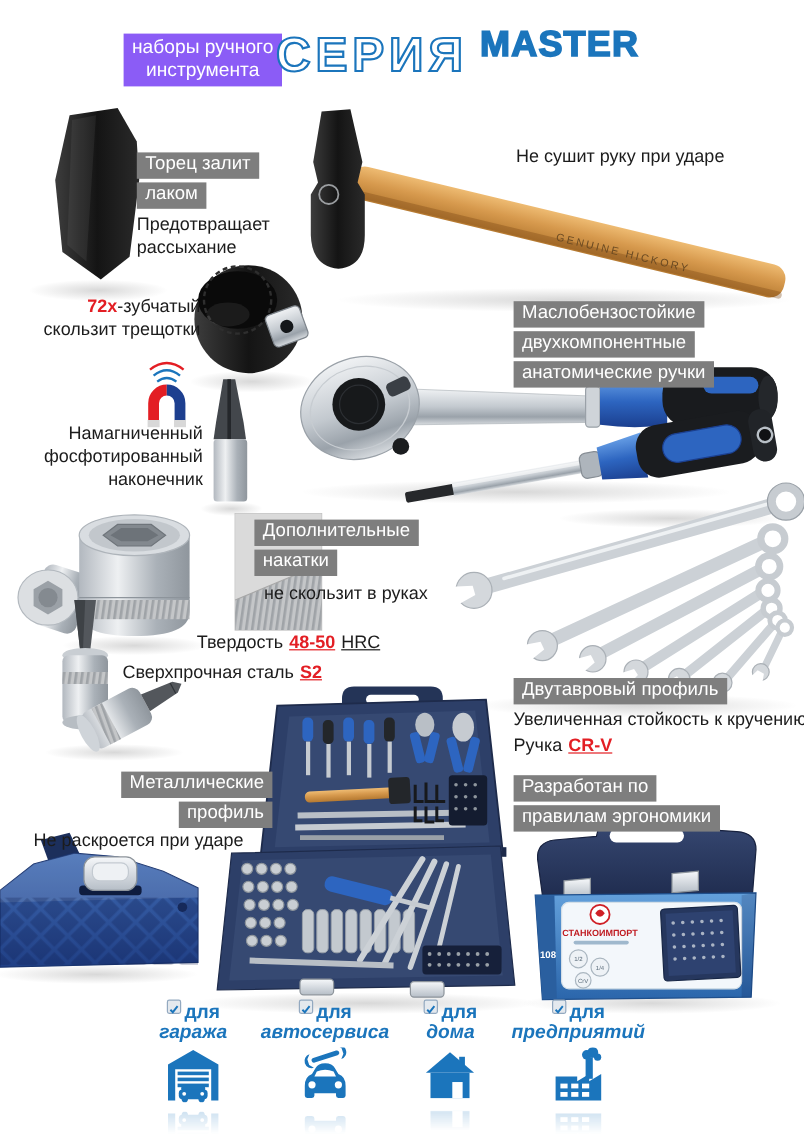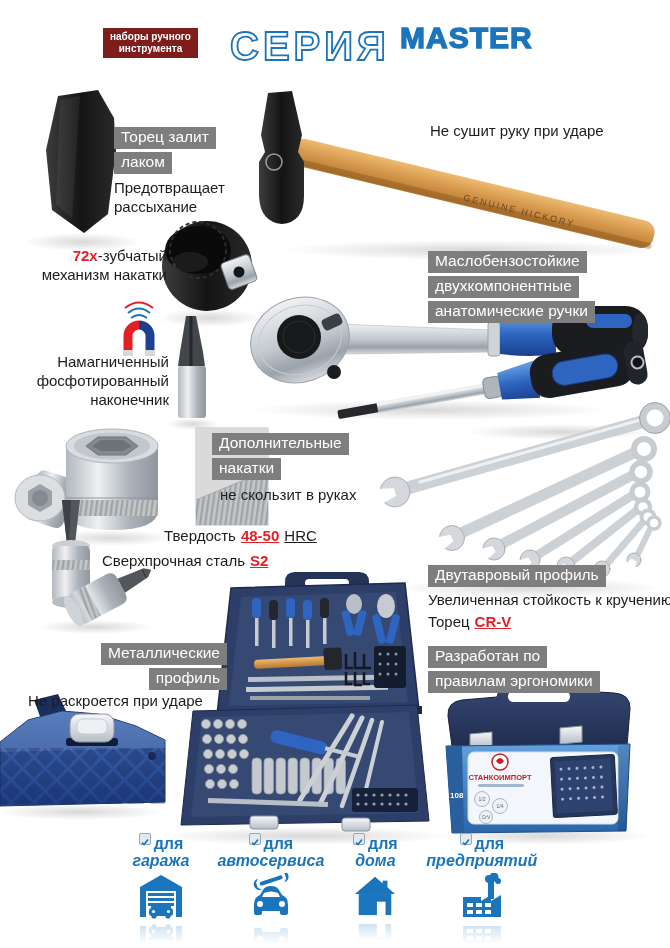--- a/index.html
+++ b/index.html
@@ -1,21 +1,21 @@
 <!DOCTYPE html>
 <html><head>
 <meta charset="utf-8">
 <style>
   html,body{margin:0;padding:0;background:#fff;}
   .page{position:relative;width:670px;height:948px;background:#fff;overflow:hidden;
         font-family:"Liberation Sans",sans-serif;color:#1c1c1c;}
   .abs{position:absolute;}
   
-  .cat-badge{position:absolute;left:103px;top:28px;background:#7f1d1d;color:#fff;
-             font-weight:bold;font-size:10px;line-height:1.18;padding:3px 7px;text-align:center;}
+  .cat-badge{position:absolute;left:103px;top:28px;background:#8b5cf6;color:#fff;
+             font-weight:normal;font-size:16px;line-height:1.18;padding:3px 7px;text-align:center;}
   .series-label{position:absolute;left:230px;top:24px;font-size:40px;font-weight:bold;
                 color:#fff;-webkit-text-stroke:1.8px #1b75bc;letter-spacing:4px;}
   .series-name{position:absolute;left:400px;top:21px;font-size:30px;font-weight:bold;
                color:#1b75bc;-webkit-text-stroke:1.4px #1b75bc;letter-spacing:1px;}
   
   .gbadge{display:inline-block;background:#7e7e7e;color:#fff;font-size:15.5px;
           line-height:20px;padding:0 7px 2px;margin-bottom:3px;text-align:right;}
   .badge-stack .gbadge{display:table;}
   .note{font-size:15px;line-height:1.28;color:#1c1c1c;}
   .red{color:#e31e24;font-weight:bold;}
@@ -464,21 +464,21 @@
   </div>
 
   <div class="abs" style="left:430px;top:121px;">
     <div class="note">Не сушит руку при ударе</div>
   </div>
 
   <div class="abs right" style="left:0;top:246px;width:155px;">
     <div class="note nowrap">
       <span class="red">72х</span><span>-зубчатый</span>
     </div>
-    <div class="note nowrap">механизм накатки</div>
+    <div class="note nowrap">скользит трещотки</div>
   </div>
 
   <div class="abs right" style="left:0;top:352px;width:157px;">
     <div class="note">Намагниченный</div>
     <div class="note">фосфотированный</div>
     <div class="note">наконечник</div>
   </div>
 
   <div class="abs badge-stack" style="left:428px;top:251px;">
     <span class="gbadge">Маслобензостойкие</span>
@@ -497,21 +497,21 @@
   </div>
 
   <div class="abs note nowrap gap" style="left:102px;top:551px;">
     <span>Сверхпрочная сталь</span><span class="red">S2</span>
   </div>
 
   <div class="abs" style="left:428px;top:565px;">
     <span class="gbadge">Двутавровый профиль</span>
     <div class="note nowrap">Увеличенная стойкость к кручению</div>
     <div class="note nowrap gap" style="margin-top:3px;">
-      <span>Торец</span><span class="red">CR-V</span>
+      <span>Ручка</span><span class="red">CR-V</span>
     </div>
   </div>
 
   <div class="abs right" style="left:55px;top:643px;width:160px;">
     <div><span class="gbadge">Металлические</span></div>
     <div><span class="gbadge">профиль</span></div>
   </div>
   <div class="abs note nowrap" style="left:28px;top:691px;">Не раскроется при ударе</div>
 
   <div class="abs badge-stack" style="left:428px;top:646px;">

